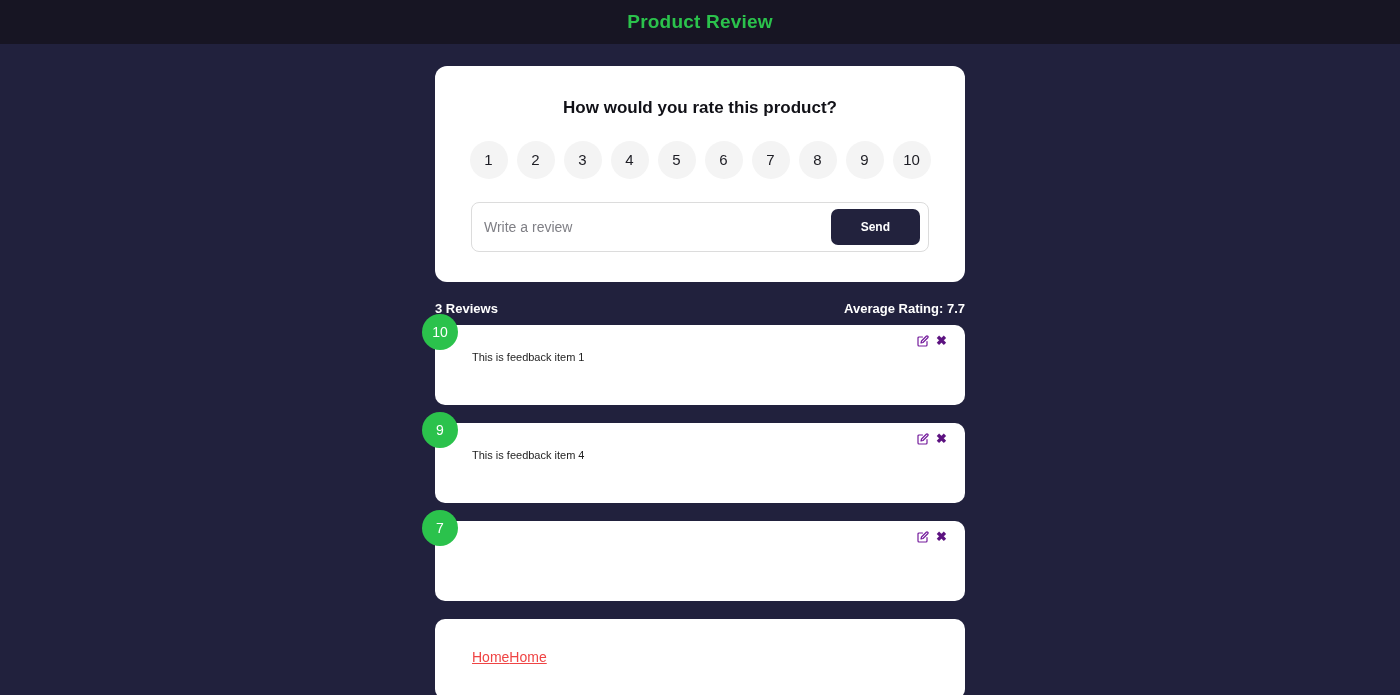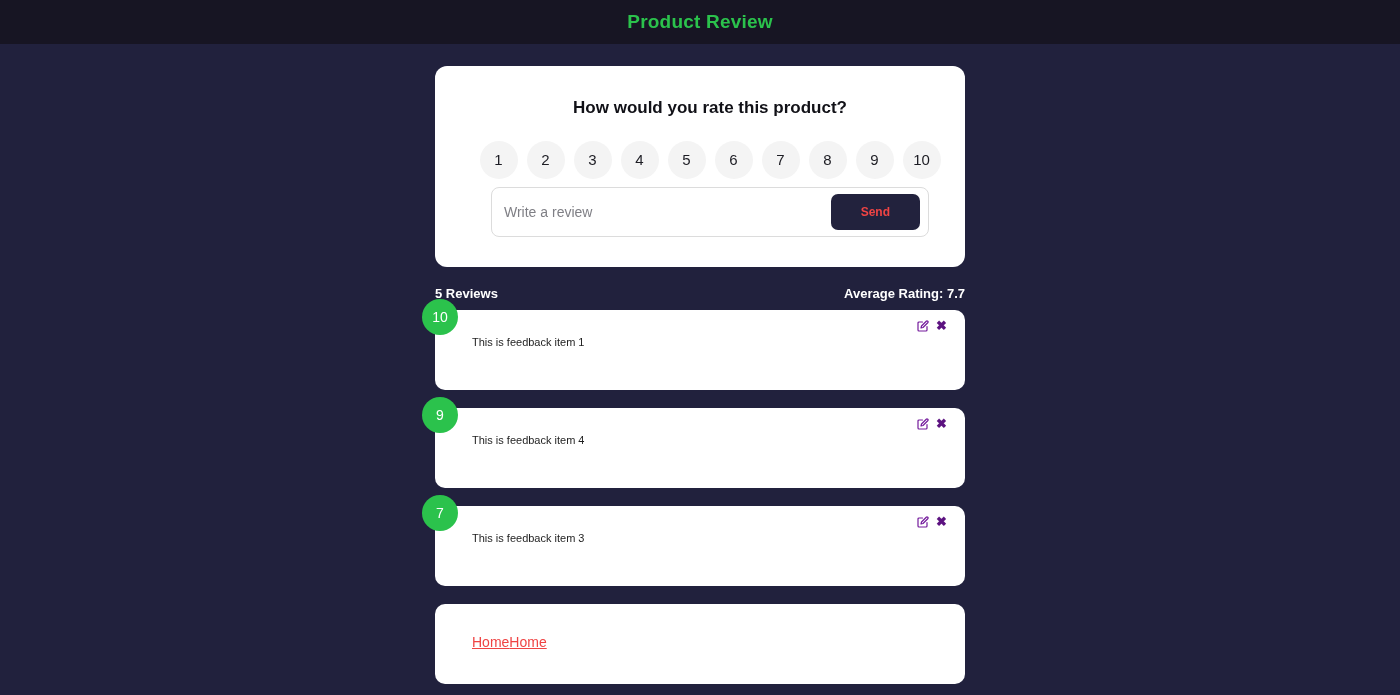--- a/index.html
+++ b/index.html
@@ -37,21 +37,21 @@
   .page {
     width: 530px;
     margin: 0 auto;
     padding-top: 22px;
   }
 
   
   .rating-card {
     background: #ffffff;
     border-radius: 12px;
-    padding: 26px 36px 30px 56px;
+    padding: 26px 36px 30px 36px;
   }
   .rating-question {
     text-align: center;
     font-size: 17px;
     font-weight: bold;
     color: #111117;
     margin: 6px 0 0 0;
   }
   .rating-list {
     list-style: none;
@@ -76,36 +76,36 @@
     text-align: center;
   }
 
   .input-group {
     display: flex;
     align-items: center;
     justify-content: flex-end;
     border: 1px solid #dcdcdc;
     border-radius: 8px;
     padding: 6px 8px 6px 0;
-    margin-top: 8px;
+    margin-top: 23px;
   }
   .review-input {
     flex: 1;
     border: none;
     outline: none;
     font-size: 14px;
     font-family: "Liberation Sans", sans-serif;
     color: #1d1d24;
     padding: 9px 12px;
     background: transparent;
   }
   .review-input::placeholder { color: #7f7f85; }
   .send-btn {
     background: #22223d;
-    color: #ef4444;
+    color: #ffffff;
     border: none;
     border-radius: 7px;
     padding: 11px 30px;
     font-size: 12px;
     font-weight: bold;
     font-family: "Liberation Sans", sans-serif;
     cursor: pointer;
   }
 
   
@@ -203,21 +203,21 @@
         <li><button class="rating-btn">9</button></li>
         <li><button class="rating-btn">10</button></li>
       </ul>
     <div class="input-group">
       <input class="review-input" type="text" placeholder="Write a review" style="">
       <button class="send-btn">Send</button>
     </div>
   </section>
 
   <div class="stats-row">
-    <span>5 Reviews</span>
+    <span>3 Reviews</span>
     <span>Average Rating: 7.7</span>
   </div>
 
   <div id="feedback-list">
       <div class="feedback-item">
         <div class="feedback-badge">10</div>
         <div class="feedback-actions">
           <button class="icon-btn">
             <svg width="12" height="12" viewBox="0 0 24 24" fill="none" stroke="currentColor" stroke-width="2.4" stroke-linecap="round" stroke-linejoin="round">
               <path d="M11 4H4a2 2 0 0 0-2 2v14a2 2 0 0 0 2 2h14a2 2 0 0 0 2-2v-7"></path>
@@ -245,21 +245,20 @@
         <div class="feedback-badge">7</div>
         <div class="feedback-actions">
           <button class="icon-btn">
             <svg width="12" height="12" viewBox="0 0 24 24" fill="none" stroke="currentColor" stroke-width="2.4" stroke-linecap="round" stroke-linejoin="round">
               <path d="M11 4H4a2 2 0 0 0-2 2v14a2 2 0 0 0 2 2h14a2 2 0 0 0 2-2v-7"></path>
               <path d="M18.5 2.5a2.12 2.12 0 0 1 3 3L12 15l-4 1 1-4z"></path>
             </svg>
           </button>
           <button class="icon-btn close-btn">✖</button>
         </div>
-        <div class="feedback-text">This is feedback item 3</div>
       </div>
     </div>
 
   <footer class="footer-card">
     <div class="footer-links" id="footer-links">
         <a class="footer-link" href="#">Home</a>
         <a class="footer-link" href="#">Home</a>
       </div>
   </footer>
 

